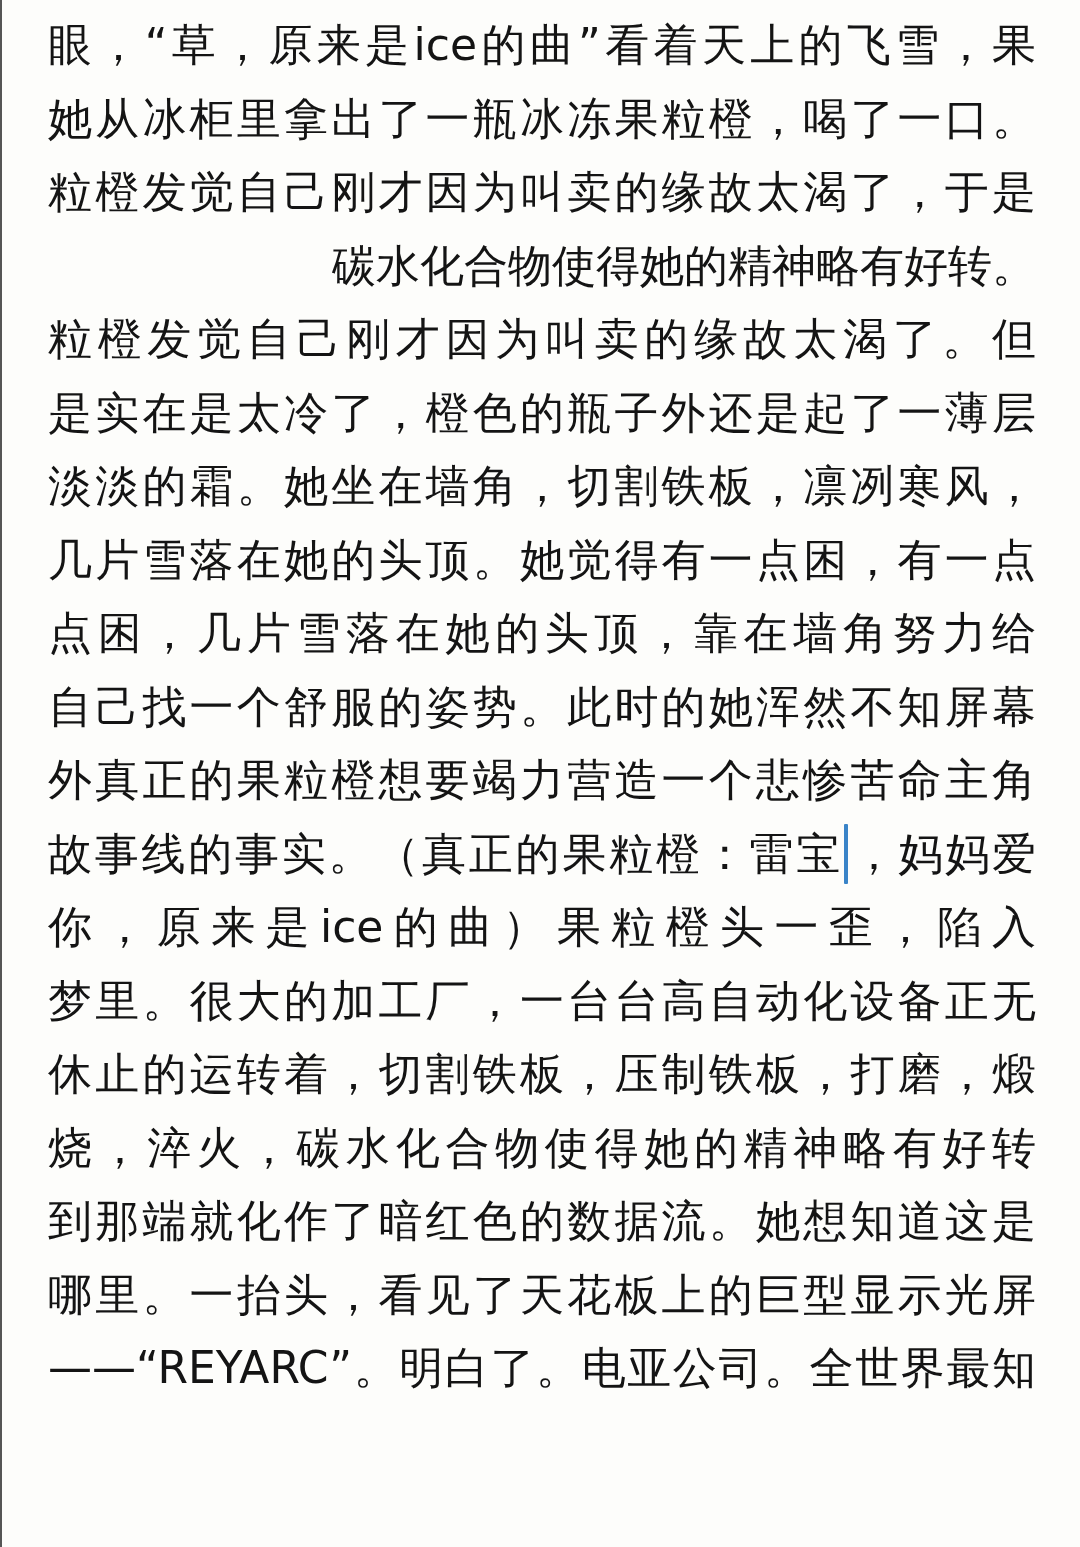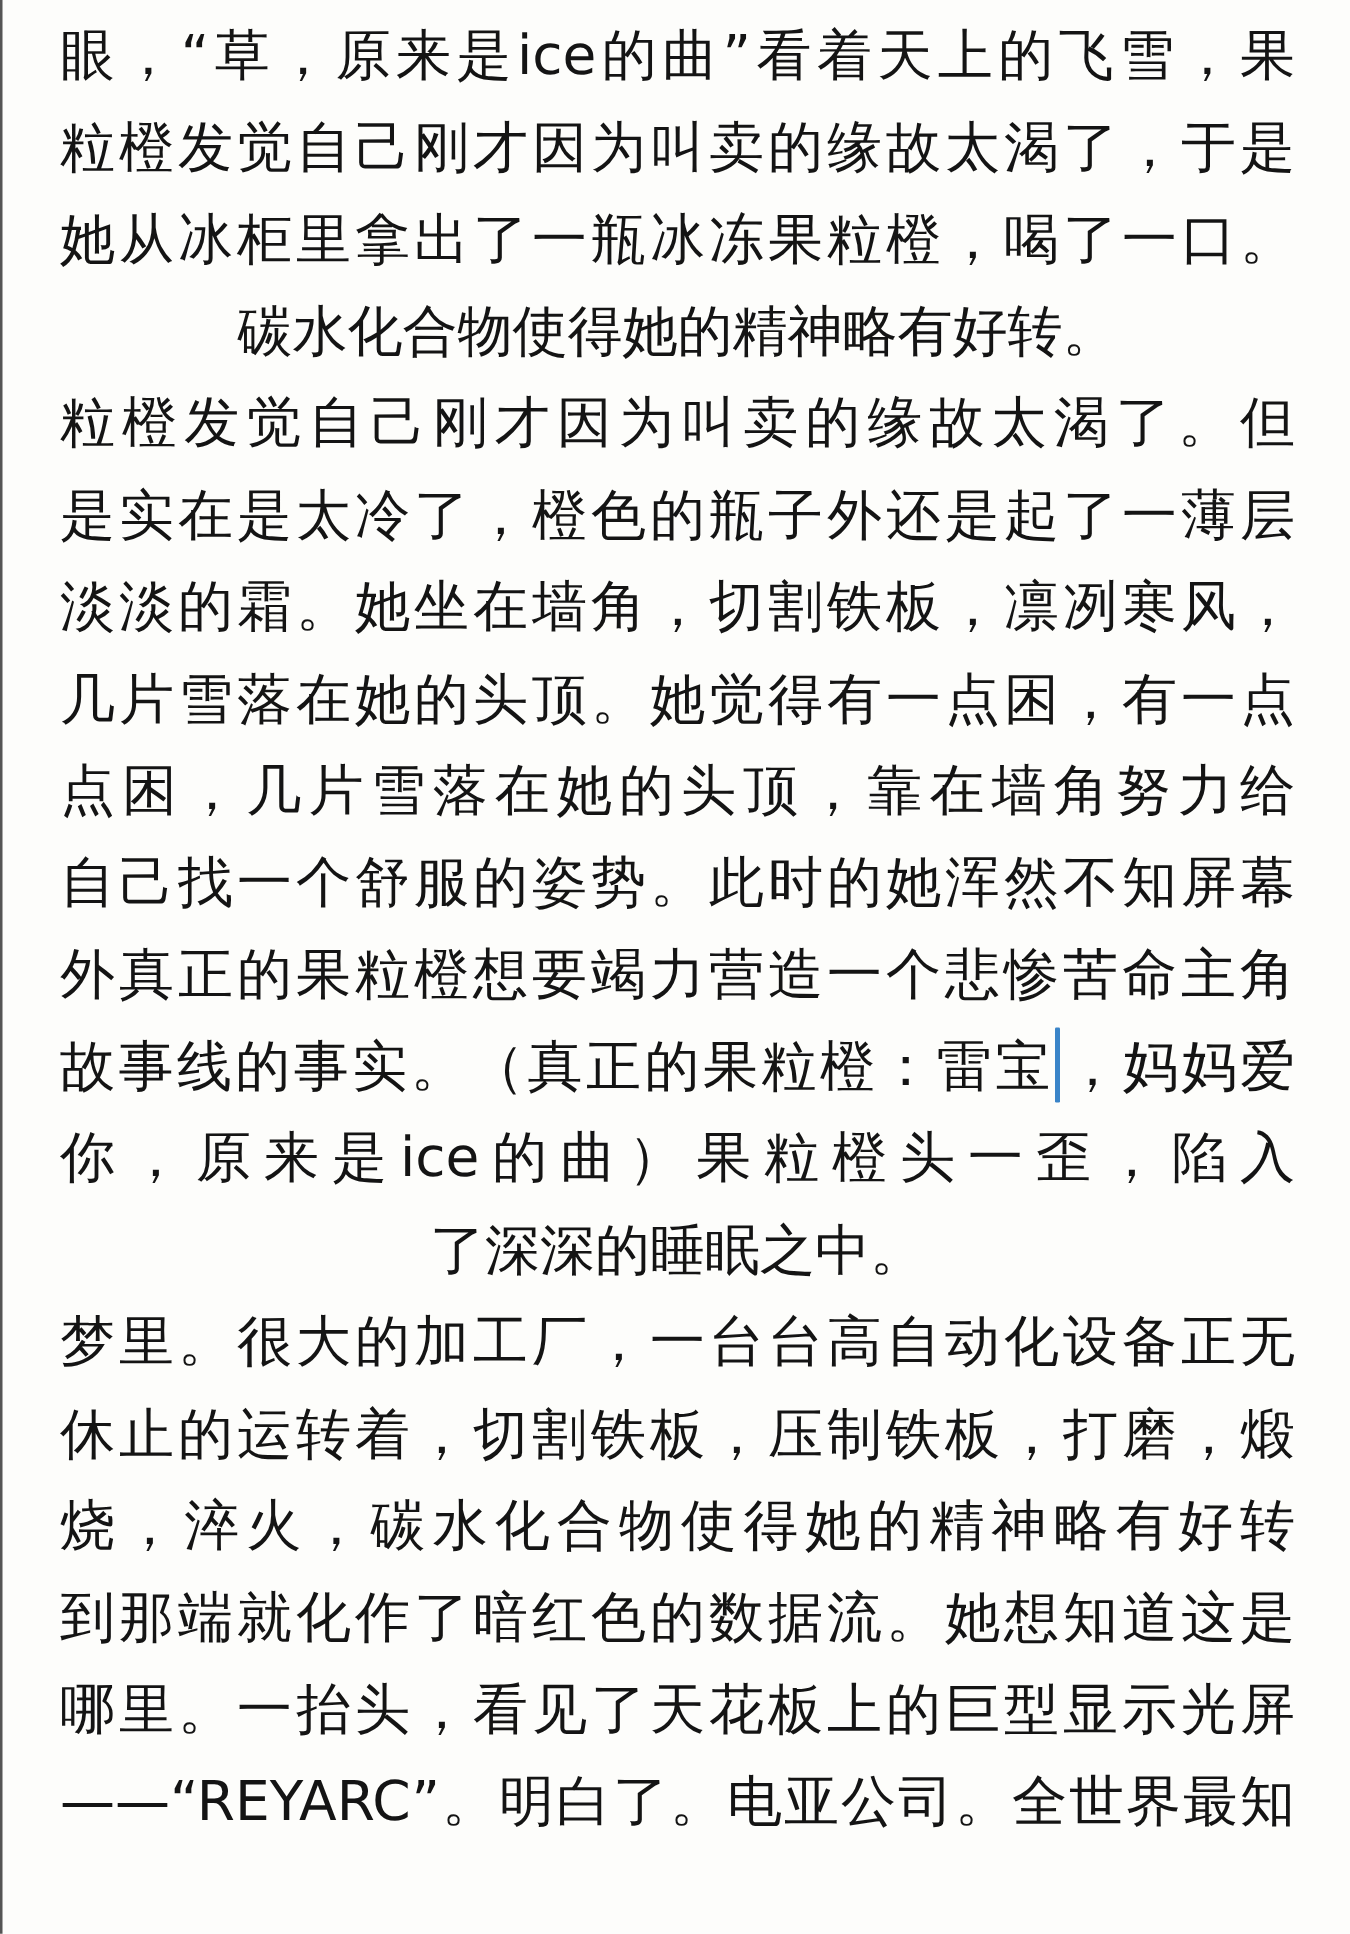--- a/index.html
+++ b/index.html
@@ -29,21 +29,21 @@
     top: 8px;
     width: 988px;
     color: var(--fg, #141414);
     font-size: 44px;
   }
   .line {
     height: 73.5px;
     line-height: 73.5px;
     white-space: normal;
     overflow: visible;
-    text-align: center;
+    text-align: right;
   }
   .line.fill {
     text-align: justify;
     text-align-last: justify;
   }
   .cursor {
     display: inline-block;
     width: 4px;
     height: 60px;
     background: var(--cursor, #3A84C8);
@@ -52,33 +52,32 @@
     border-radius: 1px;
   }
 </style>
 </head>
 <body style="--bg: #FDFDFB; --fg: #141414; --edge: #555555; --cursor: #3A84C8;">
 
 <div class="page">
   <div class="edge-line"></div>
   <div class="text-area">
       <div class="line fill"><span>眼，“草，原来是ice的曲”看着天上的飞雪，果</span></div>
+      <div class="line fill"><span>她从冰柜里拿出了一瓶冰冻果粒橙，喝了一口。</span></div>
       <div class="line fill"><span>粒橙发觉自己刚才因为叫卖的缘故太渴了，于是</span></div>
-      <div class="line fill"><span>她从冰柜里拿出了一瓶冰冻果粒橙，喝了一口。</span></div>
       <div class="line"><span>碳水化合物使得她的精神略有好转。</span></div>
       <div class="line fill"><span>粒橙发觉自己刚才因为叫卖的缘故太渴了。但</span></div>
       <div class="line fill"><span>是实在是太冷了，橙色的瓶子外还是起了一薄层</span></div>
       <div class="line fill"><span>淡淡的霜。她坐在墙角，切割铁板，凛冽寒风，</span></div>
       <div class="line fill"><span>几片雪落在她的头顶。她觉得有一点困，有一点</span></div>
       <div class="line fill"><span>点困，几片雪落在她的头顶，靠在墙角努力给</span></div>
       <div class="line fill"><span>自己找一个舒服的姿势。此时的她浑然不知屏幕</span></div>
       <div class="line fill"><span>外真正的果粒橙想要竭力营造一个悲惨苦命主角</span></div>
       <div class="line fill"><span>故事线的事实。（真正的果粒橙：雷宝</span><span class="cursor"></span><span>，妈妈爱</span></div>
       <div class="line fill"><span>你，原来是ice的曲）果粒橙头一歪，陷入</span></div>
-      <div class="line"><span>了深深的睡眠之中。</span></div>
       <div class="line fill"><span>梦里。很大的加工厂，一台台高自动化设备正无</span></div>
       <div class="line fill"><span>休止的运转着，切割铁板，压制铁板，打磨，煅</span></div>
       <div class="line fill"><span>烧，淬火，碳水化合物使得她的精神略有好转</span></div>
       <div class="line fill"><span>到那端就化作了暗红色的数据流。她想知道这是</span></div>
       <div class="line fill"><span>哪里。一抬头，看见了天花板上的巨型显示光屏</span></div>
       <div class="line fill"><span>——“REYARC”。明白了。电亚公司。全世界最知</span></div>
     </div>
 </div>
 
 </body></html>

